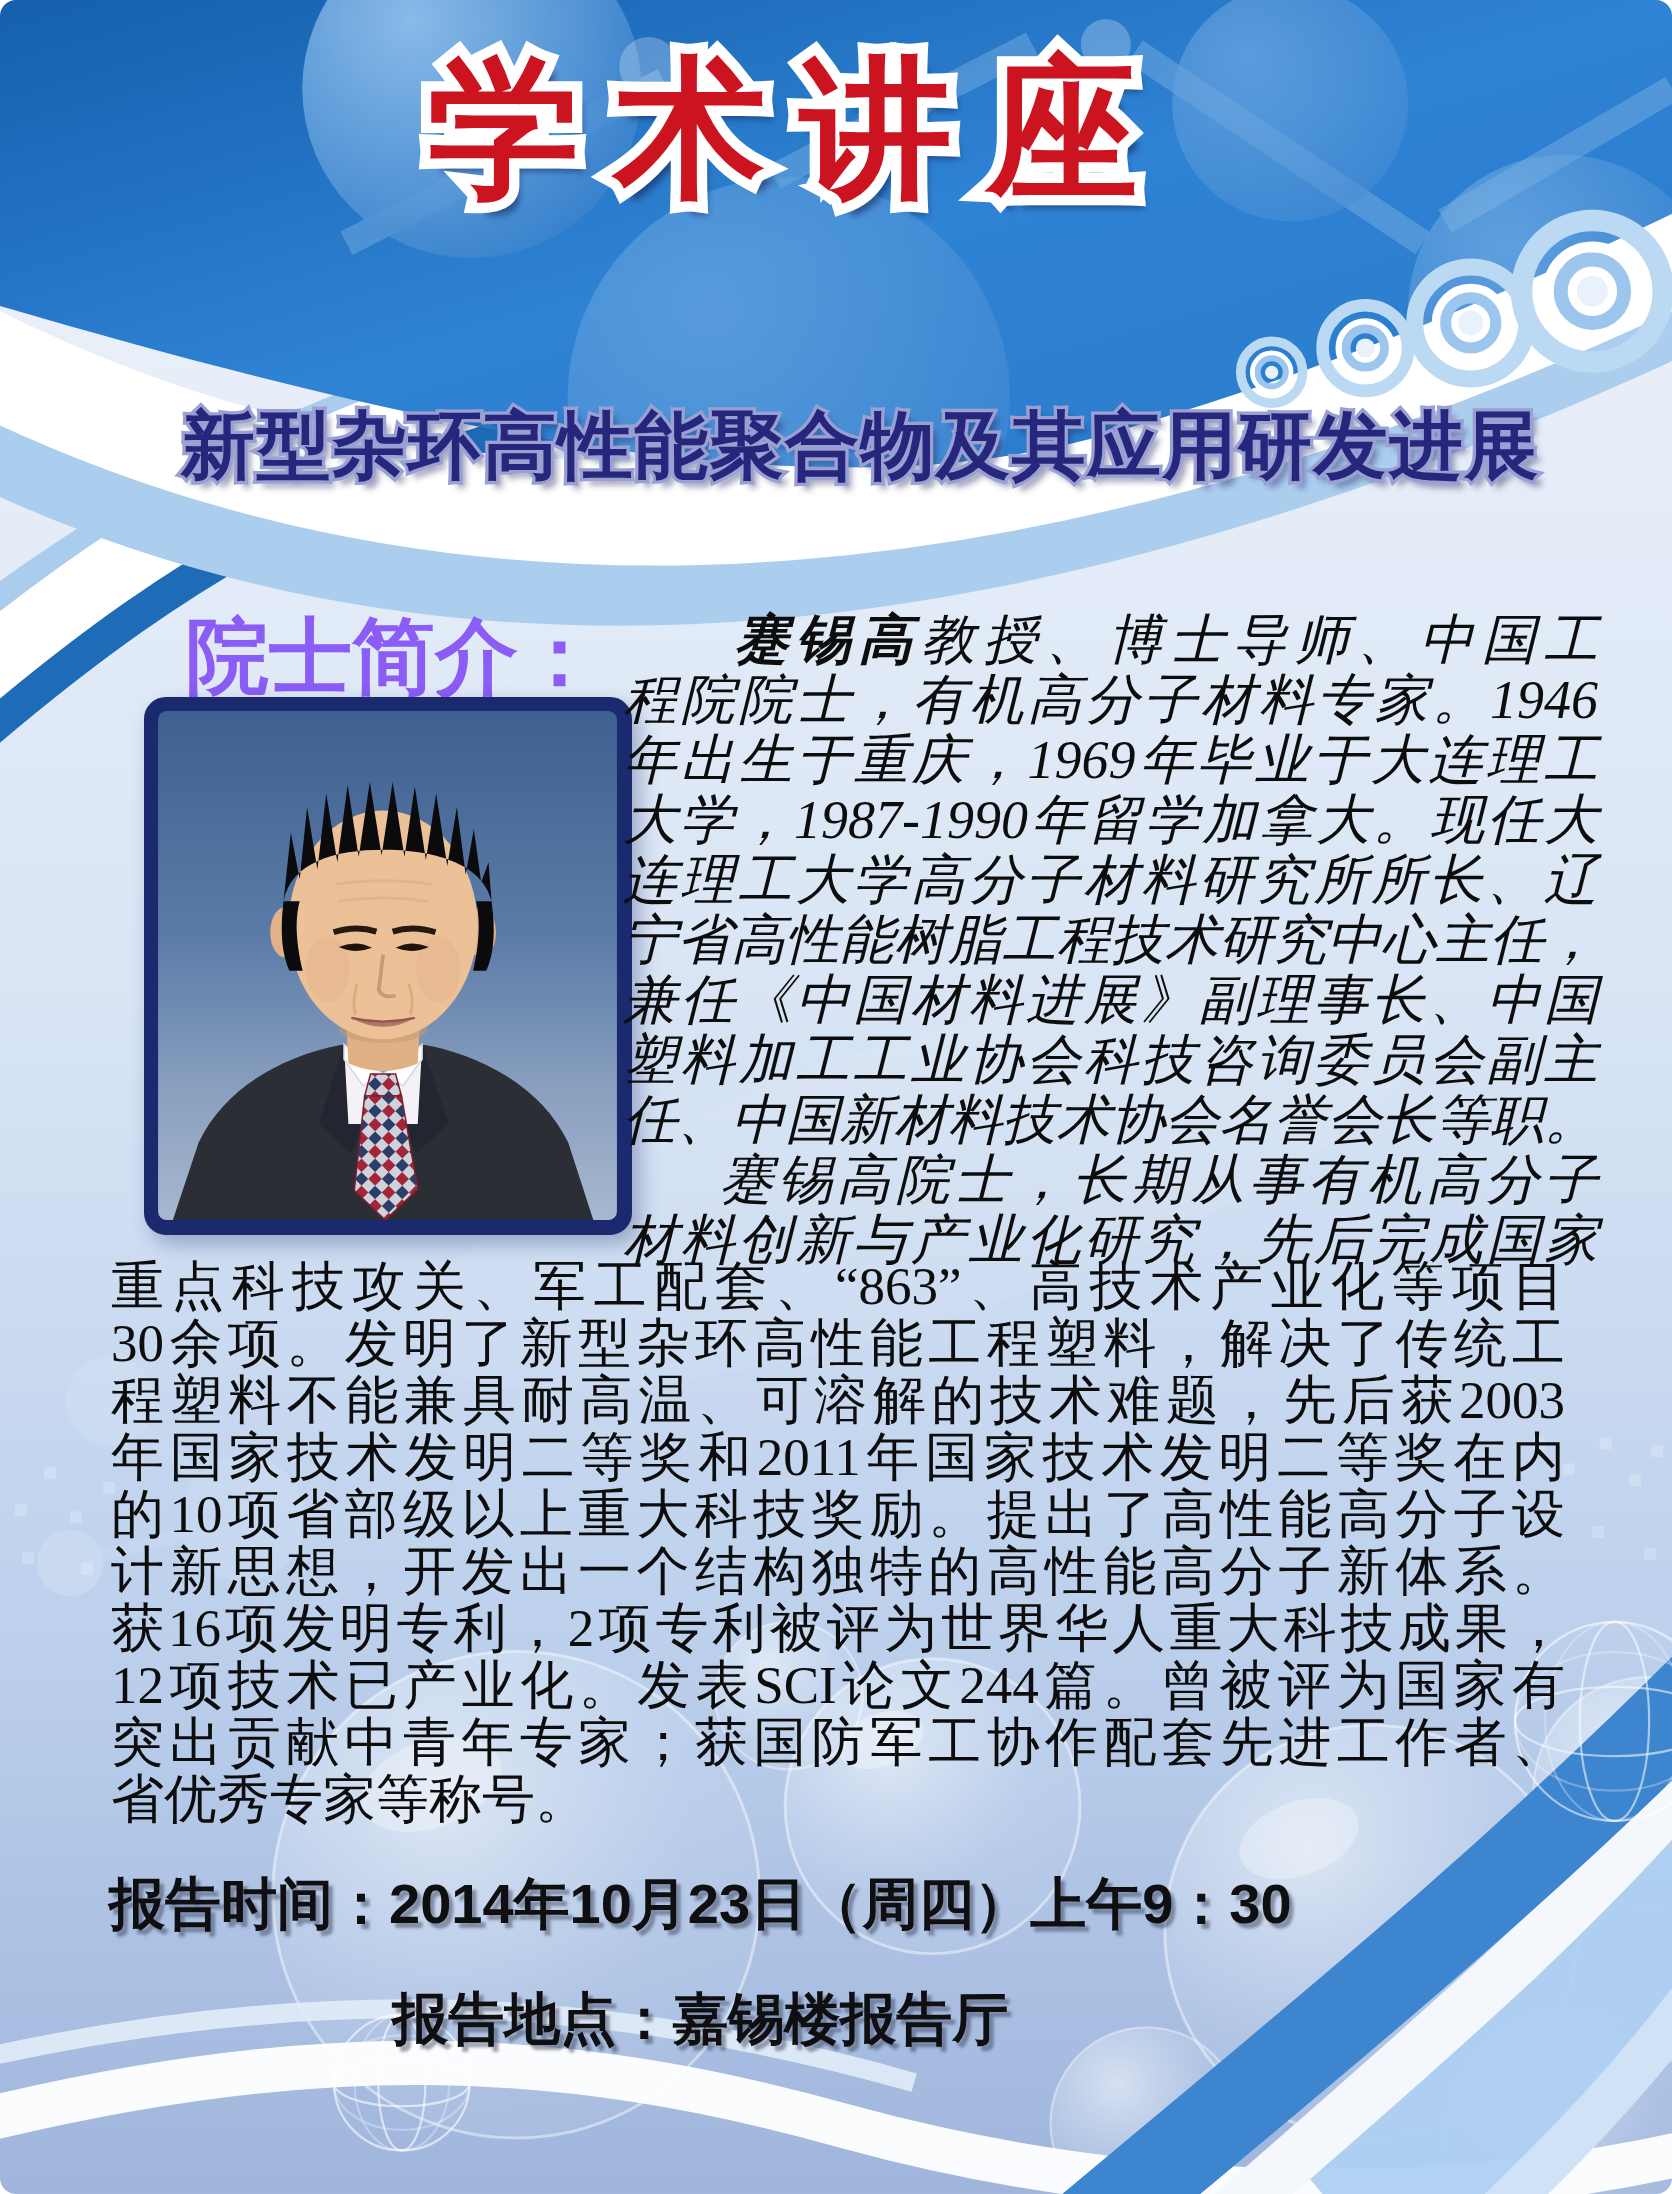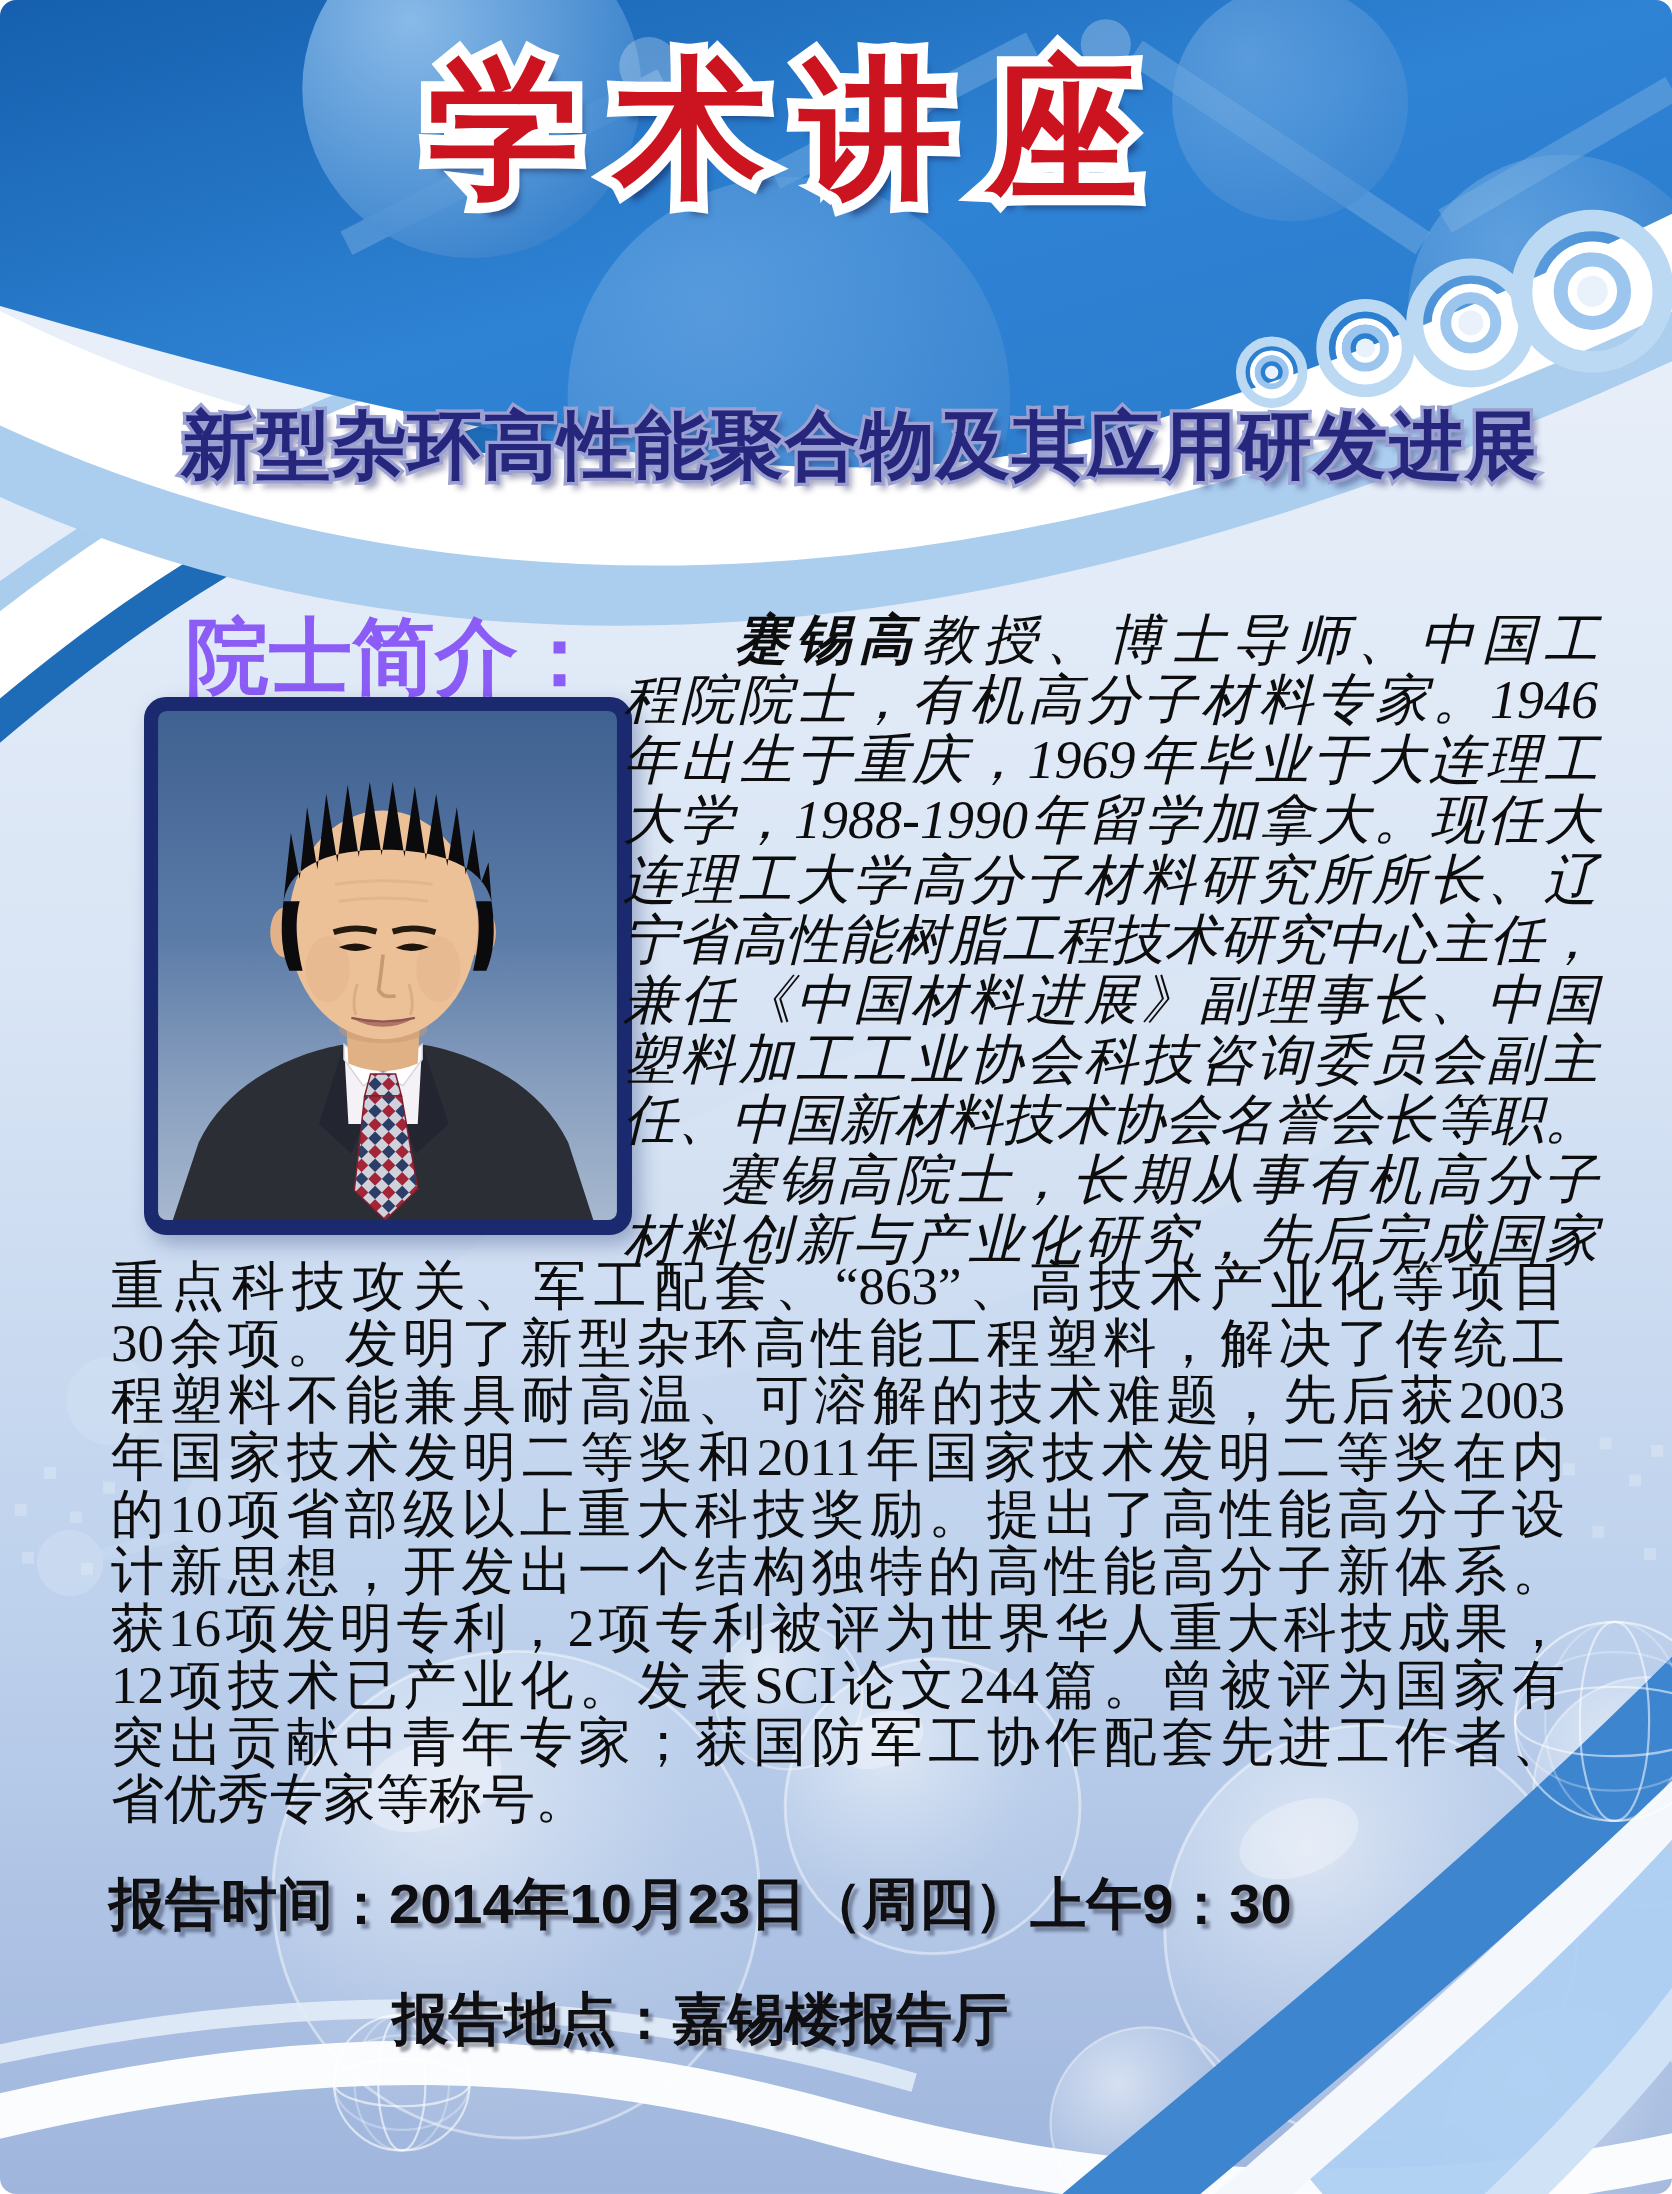--- a/index.html
+++ b/index.html
@@ -318,21 +318,21 @@
         <path d="M262,416 Q305,428 348,416 Q305,440 262,416 Z" fill="#b37468"></path>
         <path d="M262,416 Q305,426 348,416" stroke="#8d564e" stroke-width="3" fill="none"></path>
       </g>
     </svg>
   </div>
 
   <div class="intro-col">
     <div class="line first"><span class="bold-name">蹇锡高</span><span>教授、博士导师、中国工</span></div>
     <div class="line">程院院士，有机高分子材料专家。1946</div>
     <div class="line">年出生于重庆，1969年毕业于大连理工</div>
-    <div class="line">大学，1988-1990年留学加拿大。现任大</div>
+    <div class="line">大学，1987-1990年留学加拿大。现任大</div>
     <div class="line">连理工大学高分子材料研究所所长、辽</div>
     <div class="line">宁省高性能树脂工程技术研究中心主任，</div>
     <div class="line">兼任《中国材料进展》副理事长、中国</div>
     <div class="line">塑料加工工业协会科技咨询委员会副主</div>
     <div class="line">任、中国新材料技术协会名誉会长等职。</div>
     <div class="line indent2">蹇锡高院士，长期从事有机高分子</div>
     <div class="line">材料创新与产业化研究，先后完成国家</div>
   </div>
 
   <div class="body-block">

